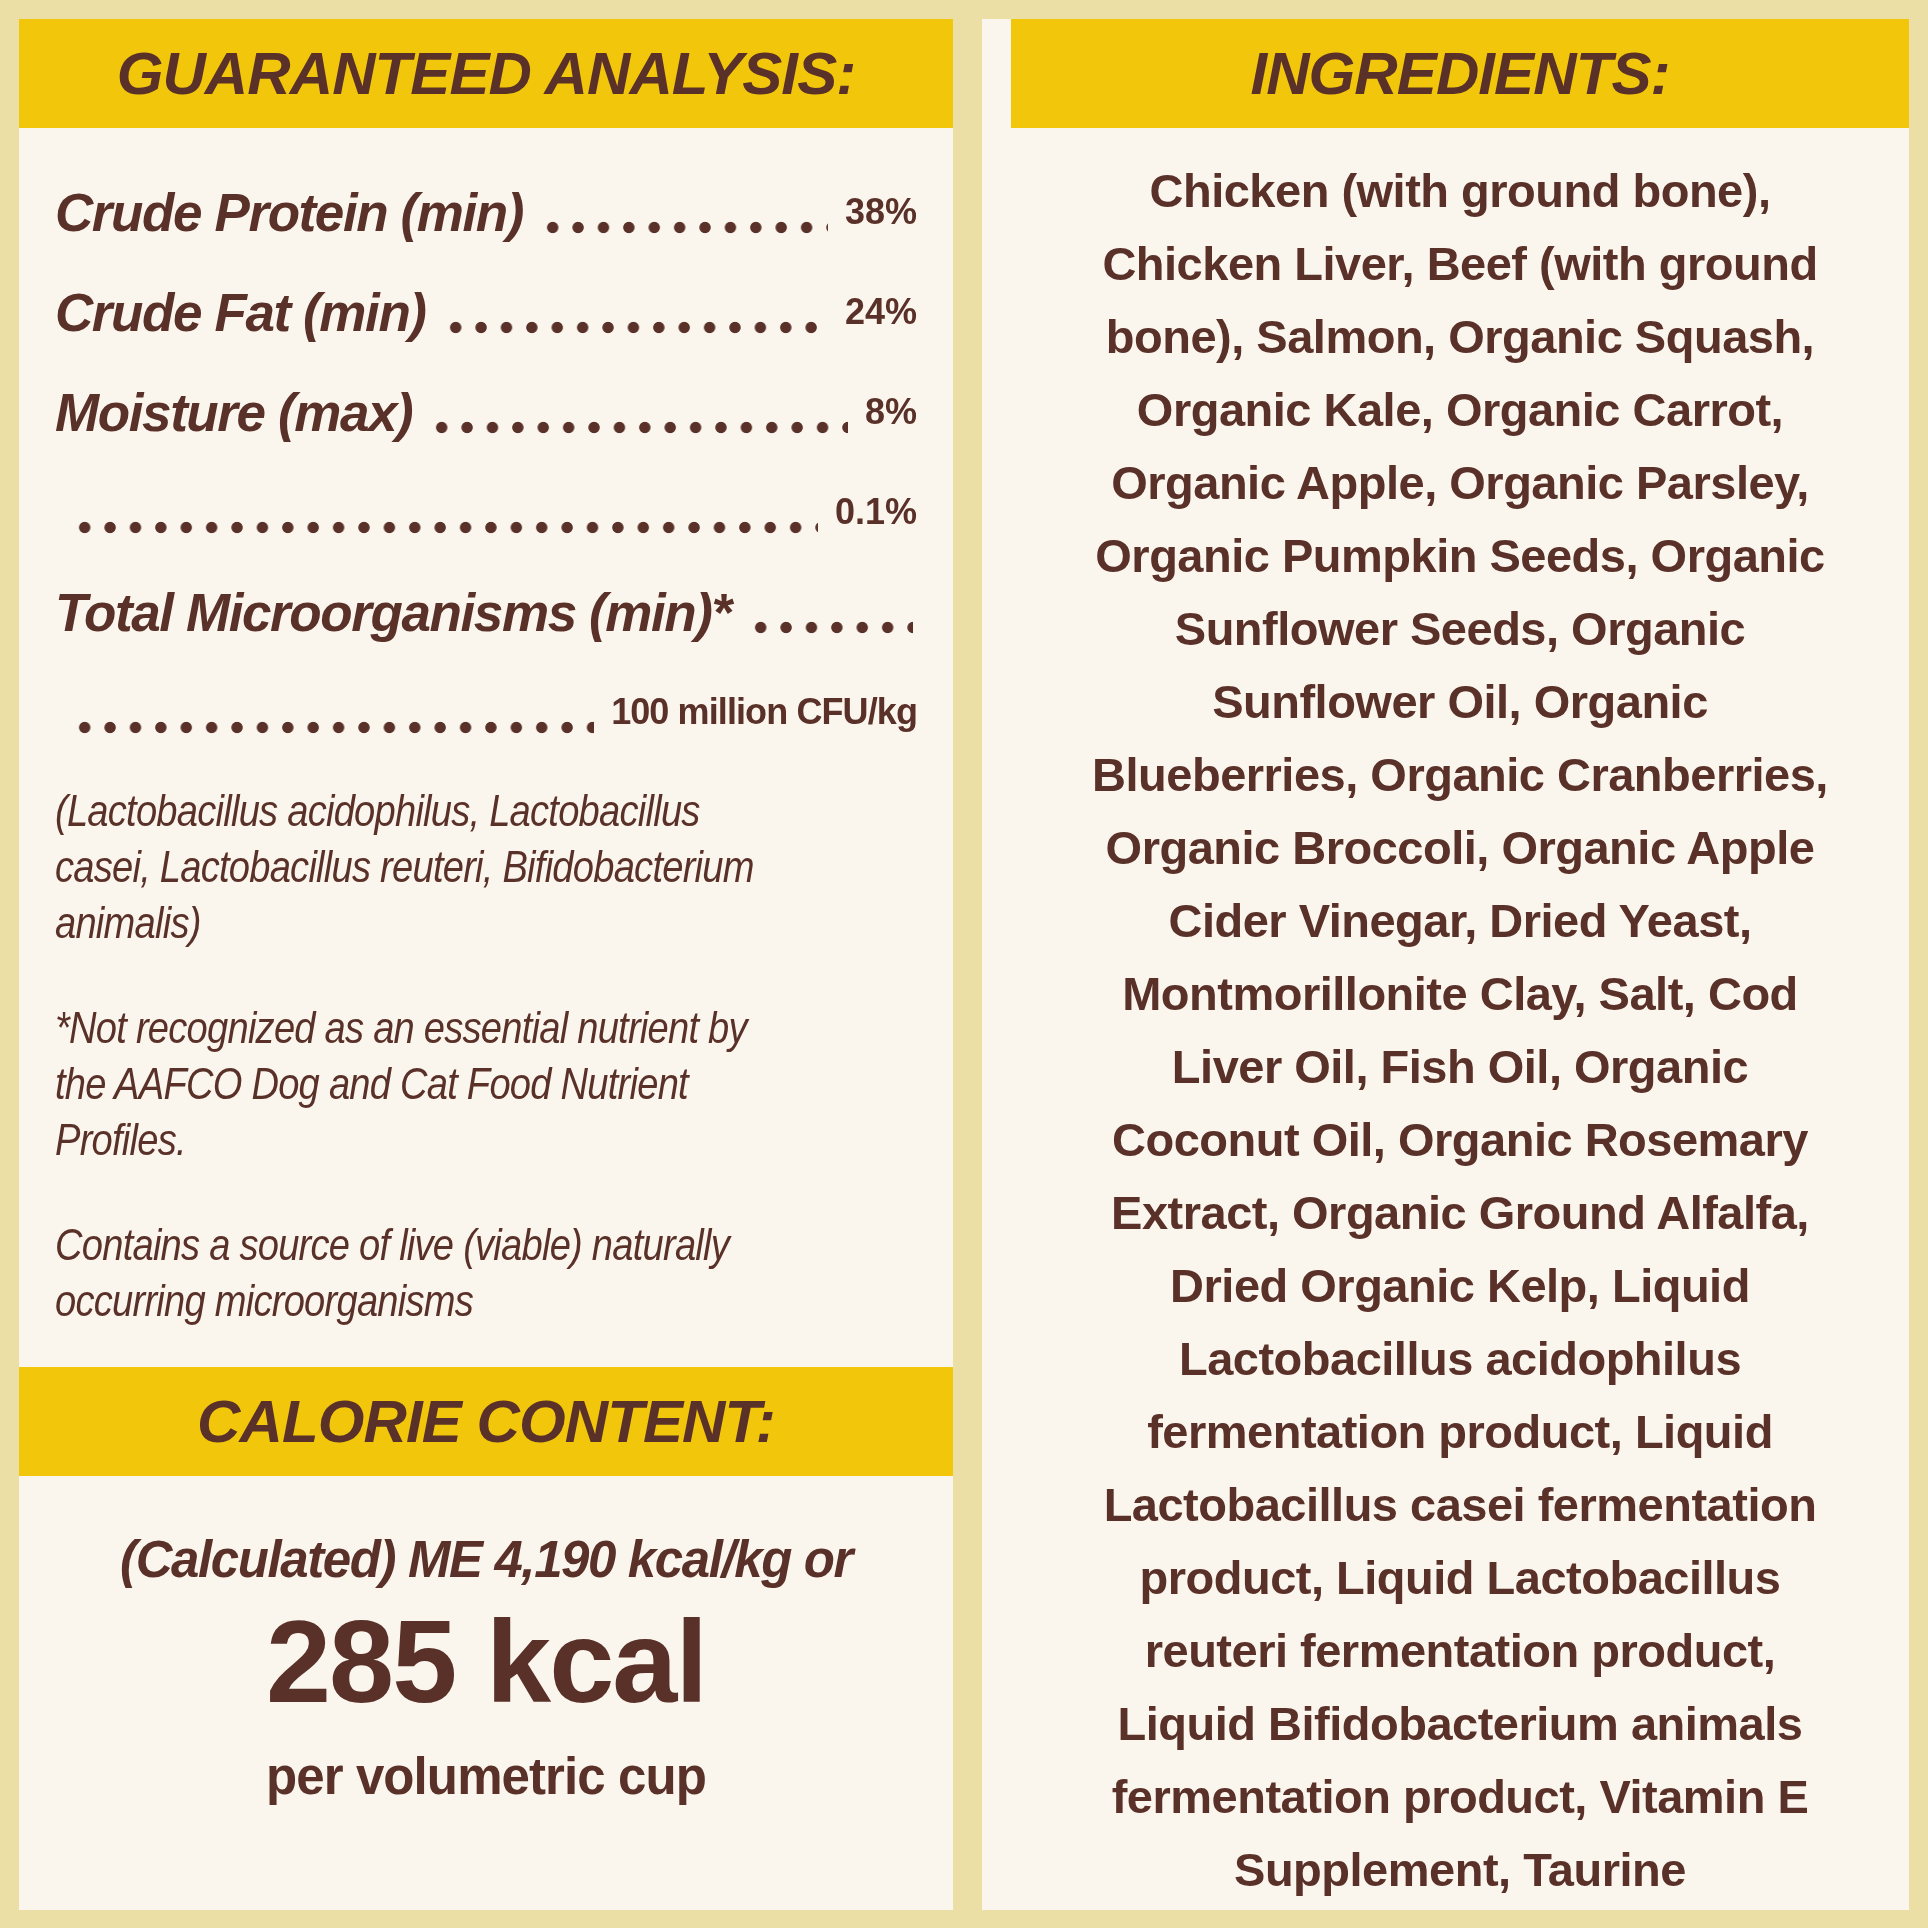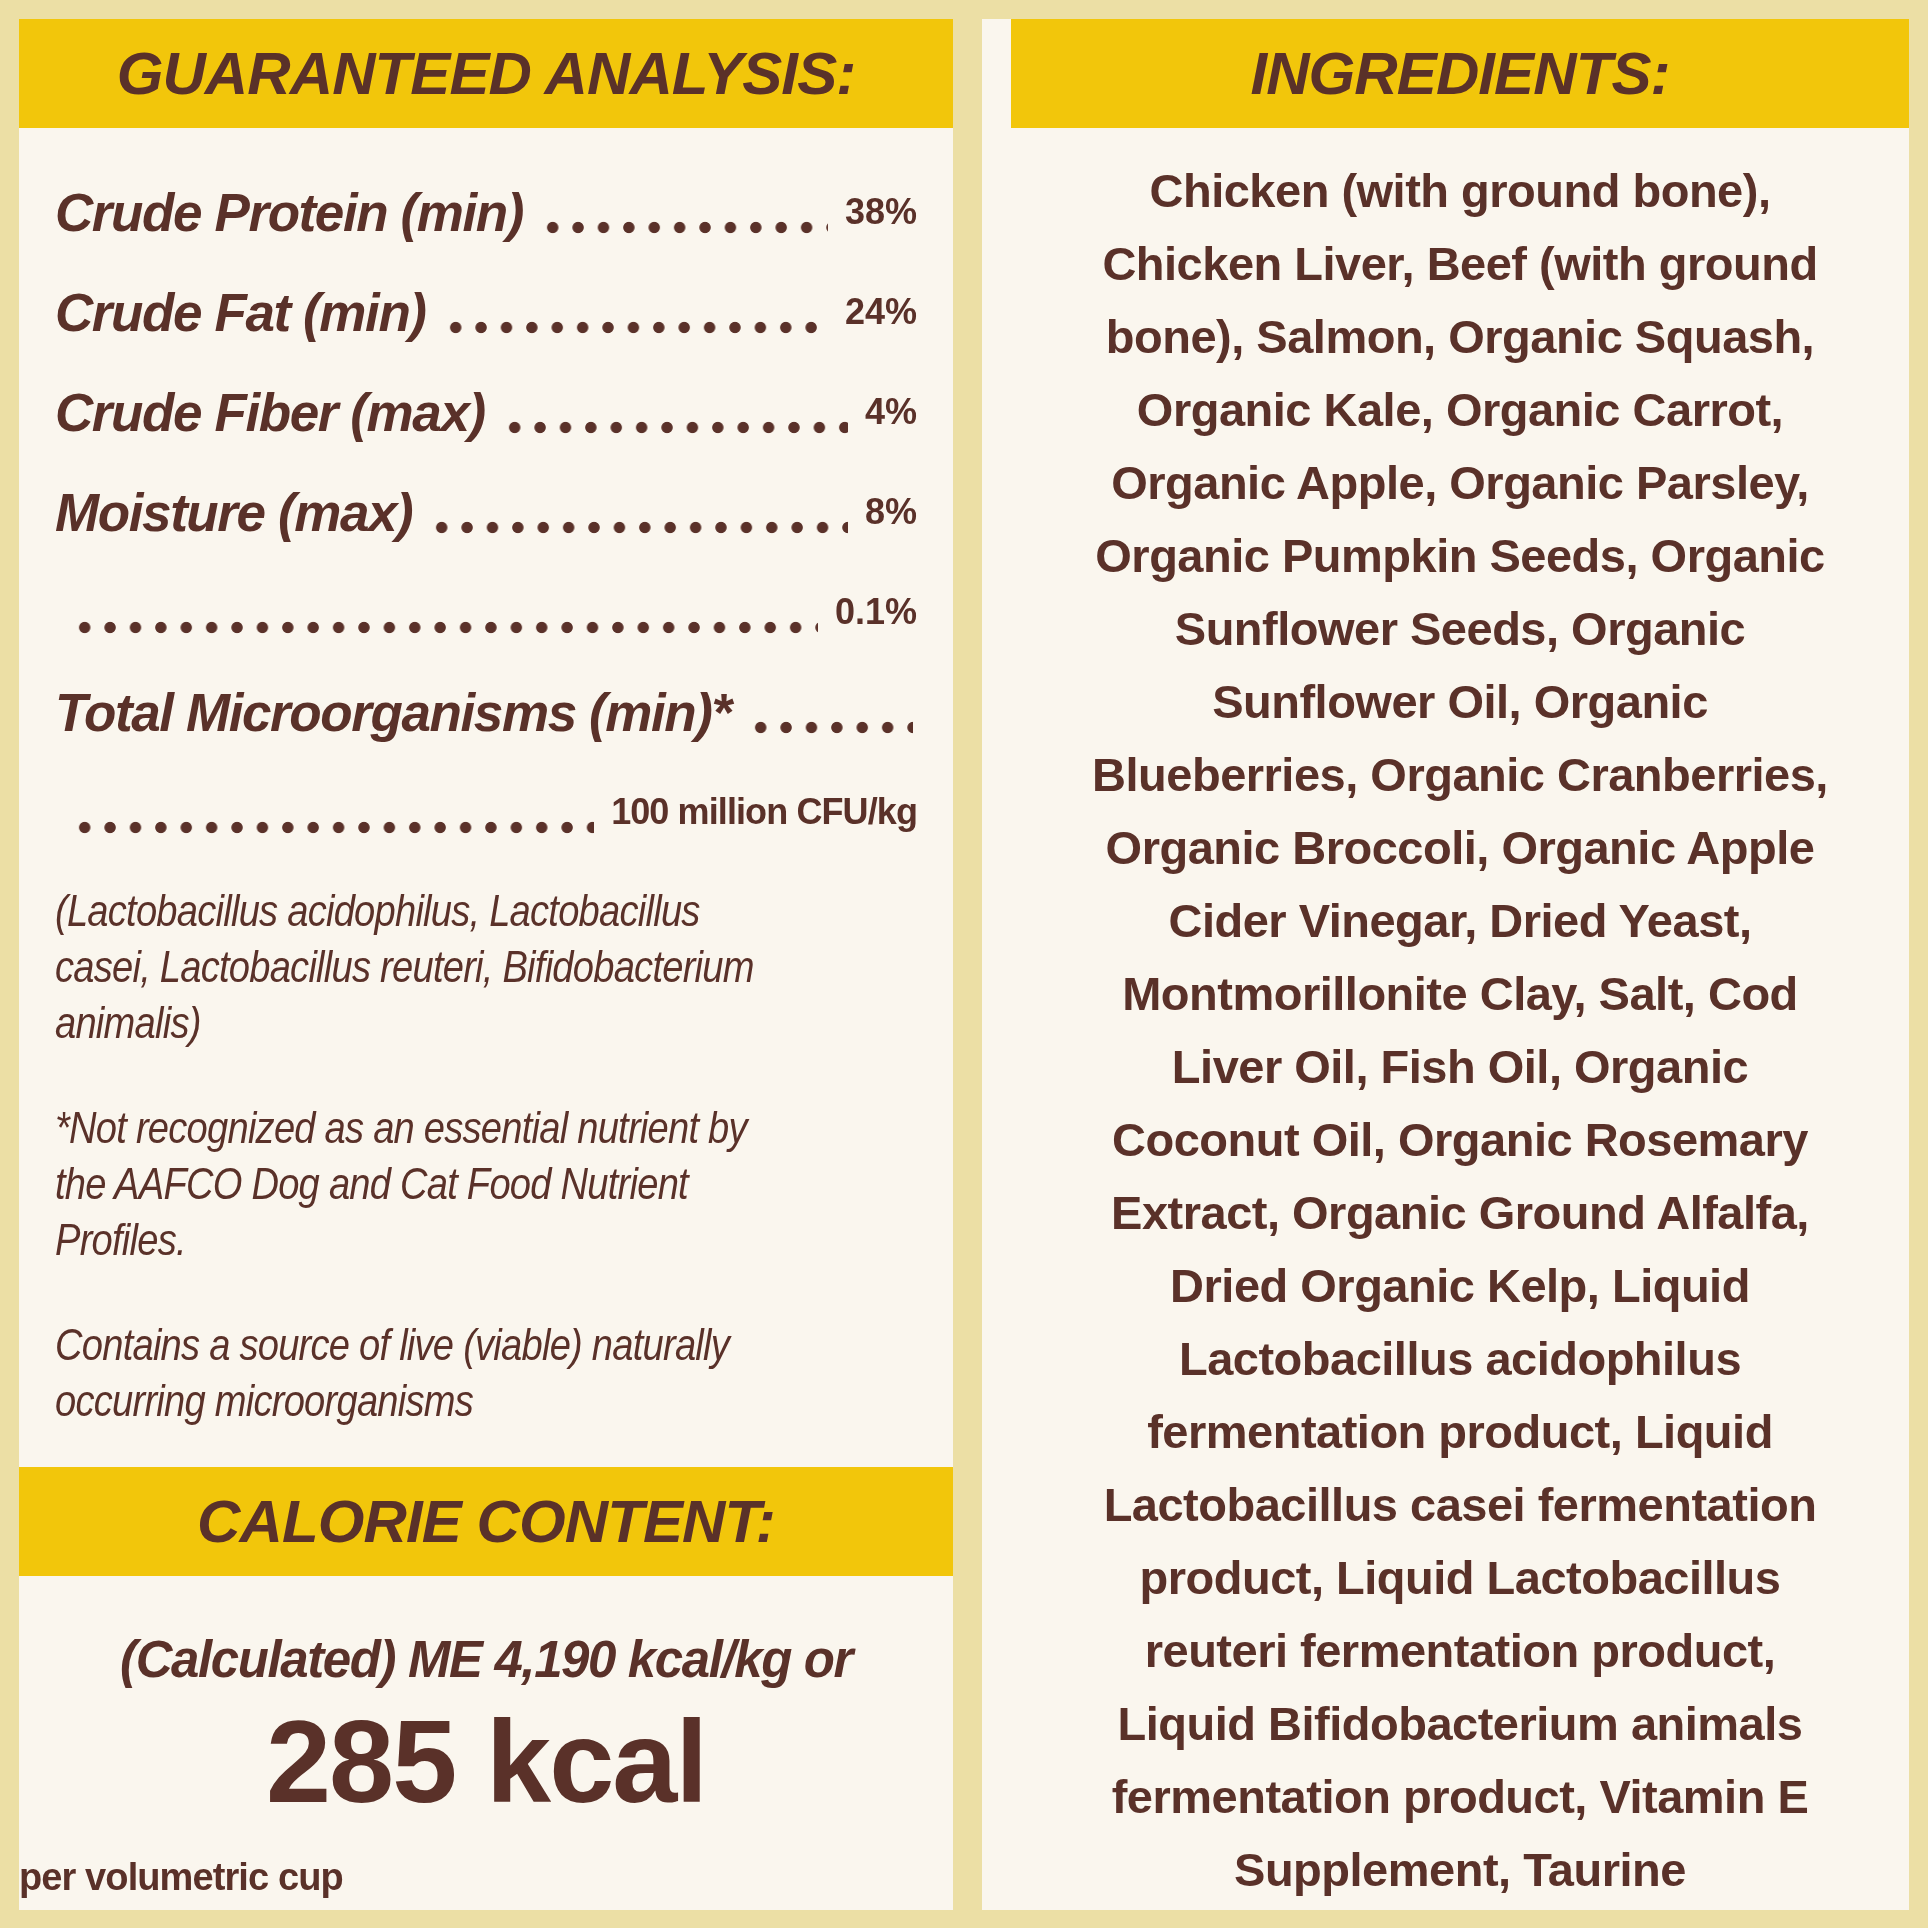--- a/index.html
+++ b/index.html
@@ -105,22 +105,22 @@
   .cal-value{
     margin-top:3px;
     text-align:center;
     font-size:117px;
     font-weight:700;
     line-height:132px;
     letter-spacing:-1.9px;
   }
   .cal-unit{
     margin-top:15px;
-    text-align:left;
-    font-size:38px;
+    text-align:center;
+    font-size:51px;
     font-weight:700;
     letter-spacing:-0.9px;
     line-height:68px;
   }
   
   .ingredients{
     padding:26px 22.6px 0 22.6px;
     text-align:center;
     font-size:47px;
     font-weight:700;
@@ -142,25 +142,20 @@
     <div class="analysis">
       <div class="a-row">
         <span class="a-label">Crude Protein (min)</span>
         <span class="leader"></span>
         <span class="a-value">38%</span>
       </div>
       <div class="a-row">
         <span class="a-label">Crude Fat (min)</span>
         <span class="leader"></span>
         <span class="a-value">24%</span>
-      </div>
-      <div class="a-row">
-        <span class="a-label">Crude Fiber (max)</span>
-        <span class="leader"></span>
-        <span class="a-value">4%</span>
       </div>
       <div class="a-row">
         <span class="a-label">Moisture (max)</span>
         <span class="leader"></span>
         <span class="a-value">8%</span>
       </div>
       <div class="a-row">
         <span class="leader"></span>
         <span class="a-value">0.1%</span>
       </div>

